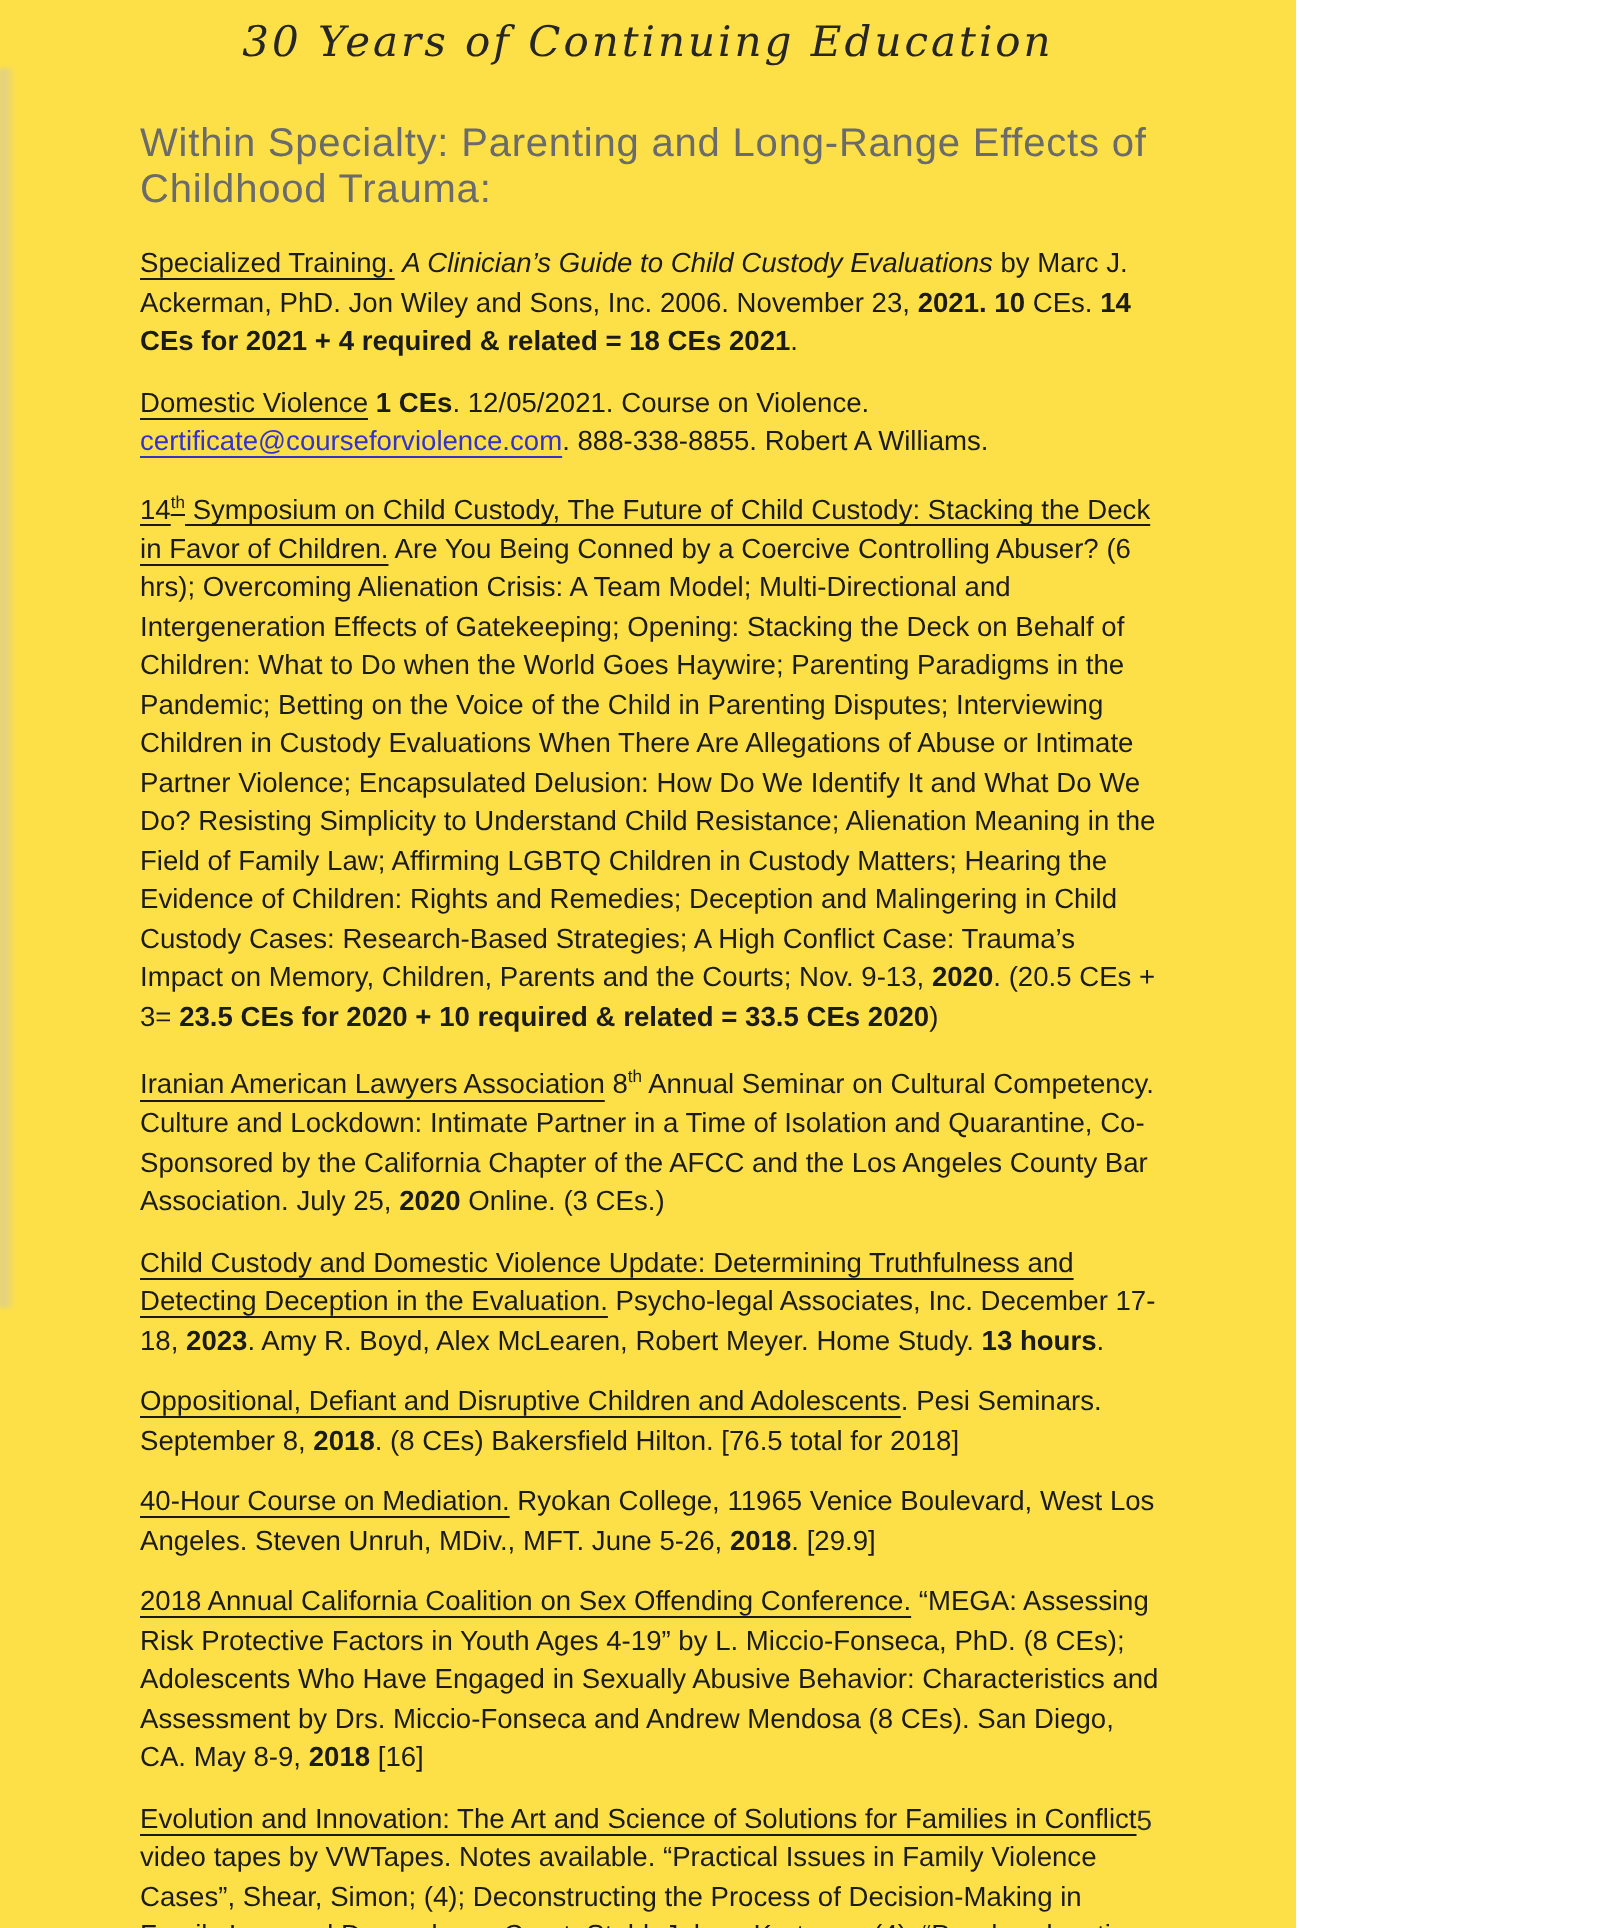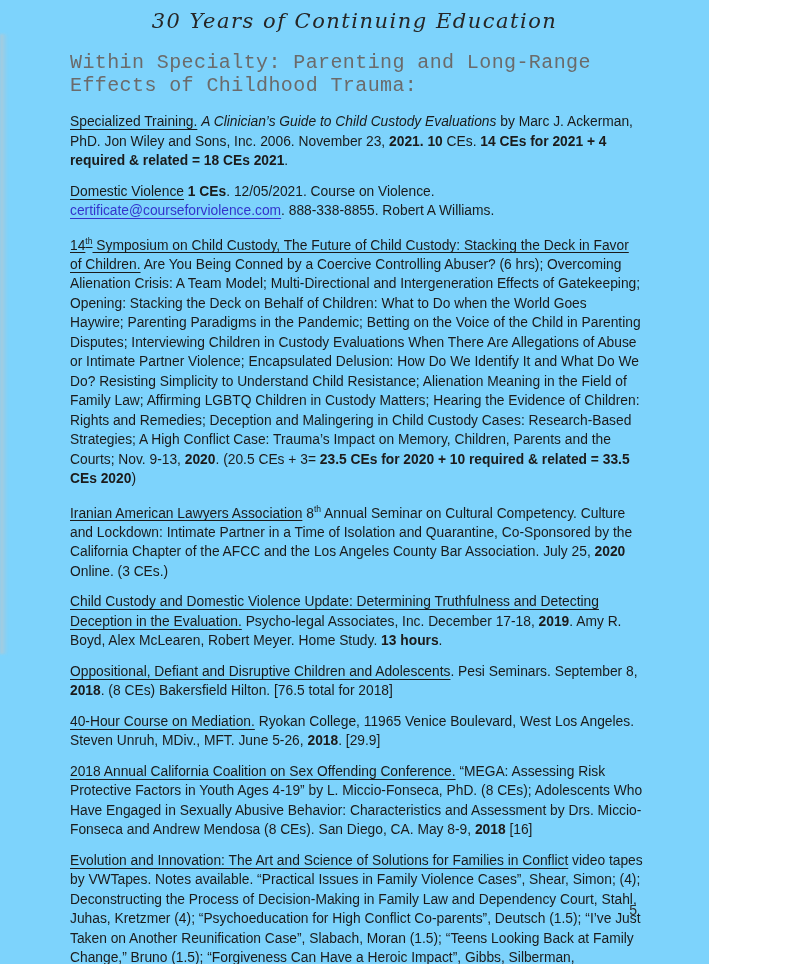--- a/index.html
+++ b/index.html
@@ -1,20 +1,20 @@
 <!DOCTYPE html>
 <html style="--link-color: #3333cc; --heading-color: #6b6b6b;"><head>
 <meta charset="utf-8">
 <style>
   html,body{margin:0;padding:0;background:#ffffff;}
   .page{
     position:relative;
-    width:709px;
+    width:648px;
     height:964px;
-    background:#7dd3fc;
+    background:#fde047;
     overflow:hidden;
     font-family:"Liberation Sans",sans-serif;
     color:#1b1b1b;
   }
   .scan-edge{
     position:absolute;
     left:0;
     top:34px;
     width:8px;
     height:620px;
@@ -26,22 +26,22 @@
   .script-header{
     padding-top:9px;
     text-align:center;
     font-family:"DejaVu Serif",serif;
     font-style:italic;
     font-size:21px;
     letter-spacing:1.5px;
     color:#262626;
   }
   .heading{
-    margin:18px 66px 15px 70px;
-    font-family:Liberation Mono, monospace;
+    margin:28px 66px 15px 70px;
+    font-family:Liberation Sans, sans-serif;
     font-size:20px;
     letter-spacing:.4px;
     color:var(--heading-color,#6b6b6b);
   }
   .content{
     margin:0 66px 0 70px;
     font-size:13.8px;
     line-height:19.5px;
   }
   .para{margin:0 0 11px 0;}
@@ -63,20 +63,20 @@
 
 <div class="page">
   <div class="scan-edge"></div>
   <div class="script-header">30 Years of Continuing Education</div>
   <div class="heading">Within Specialty: Parenting and Long-Range Effects of Childhood Trauma:</div>
   <div class="content">
       <p class="para"><span class="rs-u">Specialized Training.</span><span class=""> </span><span class="rs-i">A Clinician’s Guide to Child Custody Evaluations</span><span class=""> by Marc J. Ackerman, PhD. Jon Wiley and Sons, Inc. 2006. November 23, </span><span class="rs-b">2021. 10</span><span class=""> CEs. </span><span class="rs-b">14 CEs for 2021 + 4 required &amp; related = 18 CEs 2021</span><span class="">.</span></p>
       <p class="para"><span class="rs-u">Domestic Violence</span><span class=""> </span><span class="rs-b">1 CEs</span><span class="">. 12/05/2021. Course on Violence. </span><a class="rs-link" href="#">certificate@courseforviolence.com</a><span class="">. 888-338-8855. Robert A Williams.</span></p>
       <p class="para"><span class="rs-u">14</span><span class="rs-u rs-sup">th</span><span class="rs-u"> Symposium on Child Custody, The Future of Child Custody: Stacking the Deck in Favor of Children.</span><span class=""> Are You Being Conned by a Coercive Controlling Abuser? (6 hrs); Overcoming Alienation Crisis: A Team Model; Multi-Directional and Intergeneration Effects of Gatekeeping; Opening: Stacking the Deck on Behalf of Children: What to Do when the World Goes Haywire; Parenting Paradigms in the Pandemic; Betting on the Voice of the Child in Parenting Disputes; Interviewing Children in Custody Evaluations When There Are Allegations of Abuse or Intimate Partner Violence; Encapsulated Delusion: How Do We Identify It and What Do We Do? Resisting Simplicity to Understand Child Resistance; Alienation Meaning in the Field of Family Law; Affirming LGBTQ Children in Custody Matters; Hearing the Evidence of Children: Rights and Remedies; Deception and Malingering in Child Custody Cases: Research-Based Strategies; A High Conflict Case: Trauma’s Impact on Memory, Children, Parents and the Courts; Nov. 9-13, </span><span class="rs-b">2020</span><span class="">. (20.5 CEs + 3= </span><span class="rs-b">23.5 CEs for 2020 + 10 required &amp; related = 33.5 CEs 2020</span><span class="">)</span></p>
       <p class="para"><span class="rs-u">Iranian American Lawyers Association</span><span class=""> 8</span><span class="rs-sup">th</span><span class=""> Annual Seminar on Cultural Competency. Culture and Lockdown: Intimate Partner in a Time of Isolation and Quarantine, Co-Sponsored by the California Chapter of the AFCC and the Los Angeles County Bar Association. July 25, </span><span class="rs-b">2020</span><span class=""> Online. (3 CEs.)</span></p>
-      <p class="para"><span class="rs-u">Child Custody and Domestic Violence Update: Determining Truthfulness and Detecting Deception in the Evaluation.</span><span class=""> Psycho-legal Associates, Inc. December 17-18, </span><span class="rs-b">2019</span><span class="">. Amy R. Boyd, Alex McLearen, Robert Meyer. Home Study. </span><span class="rs-b">13 hours</span><span class="">.</span></p>
+      <p class="para"><span class="rs-u">Child Custody and Domestic Violence Update: Determining Truthfulness and Detecting Deception in the Evaluation.</span><span class=""> Psycho-legal Associates, Inc. December 17-18, </span><span class="rs-b">2023</span><span class="">. Amy R. Boyd, Alex McLearen, Robert Meyer. Home Study. </span><span class="rs-b">13 hours</span><span class="">.</span></p>
       <p class="para"><span class="rs-u">Oppositional, Defiant and Disruptive Children and Adolescents</span><span class="">. Pesi Seminars. September 8, </span><span class="rs-b">2018</span><span class="">. (8 CEs) Bakersfield Hilton. [76.5 total for 2018]</span></p>
       <p class="para"><span class="rs-u">40-Hour Course on Mediation.</span><span class=""> Ryokan College, 11965 Venice Boulevard, West Los Angeles. Steven Unruh, MDiv., MFT. June 5-26, </span><span class="rs-b">2018</span><span class="">. [29.9]</span></p>
       <p class="para"><span class="rs-u">2018 Annual California Coalition on Sex Offending Conference.</span><span class=""> “MEGA: Assessing Risk Protective Factors in Youth Ages 4-19” by L. Miccio-Fonseca, PhD. (8 CEs); Adolescents Who Have Engaged in Sexually Abusive Behavior: Characteristics and Assessment by Drs. Miccio-Fonseca and Andrew Mendosa (8 CEs). San Diego, CA. May 8-9, </span><span class="rs-b">2018</span><span class=""> [16]</span></p>
       <p class="para"><span class="rs-u">Evolution and Innovation: The Art and Science of Solutions for Families in Conflict</span><span class=""> video tapes by VWTapes. Notes available. “Practical Issues in Family Violence Cases”, Shear, Simon; (4); Deconstructing the Process of Decision-Making in Family Law and Dependency Court, Stahl, Juhas, Kretzmer (4); “Psychoeducation for High Conflict Co-parents”, Deutsch (1.5); “I’ve Just Taken on Another Reunification Case”, Slabach, Moran (1.5); “Teens Looking Back at Family Change,” Bruno (1.5); “Forgiveness Can Have a Heroic Impact”, Gibbs, Silberman, Hernandez (1.5); Assessment and Treatment of Estrangement in Parent/Child Contact Problems, Stahl, Gardinier, McCall, Sullivan  (1.5); “Encapsulated Delusion” (1.5), Drozd, Deutsch, Silberman; (1.5) “An Inside-Out Perspective of Children Who Resist Contact with a Parent”, Rogers, Drozd, Galindo, Hon. Hurwitz (1.5); Association of Family and Conciliation Courts, Los Angeles (AFCC-LA), Park Central Hotel, San Francisco, CA, February 2-4, </span><span class="rs-b">2018</span><span class="">. VW Tapes, PO Box 1058, Manhattan Beach, CA 90267, (808) 561-8273. [12.5]</span></p>
     </div>
   <div class="page-number">5</div>
 </div>
 
 </body></html>

